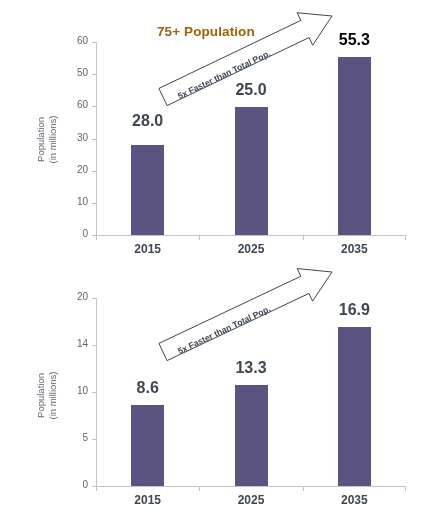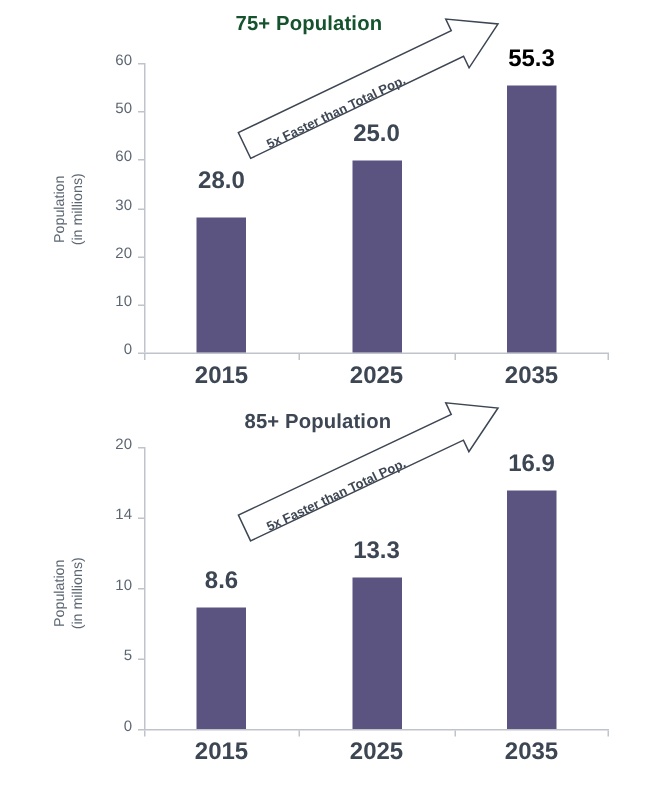--- a/index.html
+++ b/index.html
@@ -70,21 +70,21 @@
     white-space: nowrap;
   }
   .xtick-mark {
     position: absolute;
     width: 1px;
     height: 4px;
     background: #bfc4ca;
   }
   .xtick-text {
     position: absolute;
-    font-size: 16px;
+    font-size: 12px;
     font-weight: bold;
     color: #3d4653;
     text-align: center;
     white-space: nowrap;
   }
   
   .bar {
     position: absolute;
     background: #5b5380;
   }
@@ -109,21 +109,21 @@
     font-weight: bold;
     color: #3d4653;
     white-space: nowrap;
     transform-origin: 0 0;
   }
 </style>
 </head>
 <body>
 
 <div class="chart-block" id="chart-0">
-  <div class="chart-title" style="left: 157px; top: 8px; color: #14532d;">75+ Population</div>
+  <div class="chart-title" style="left: 157px; top: 24px; color: #a16207;">75+ Population</div>
   <div class="ylabel" style="left: 6px; top: 128px; width: 80px; color: rgb(92, 102, 114);">
     <span>Population</span>
     <span>(in millions)</span>
   </div>
   <div class="plot" style="left: 96px; top: 42px; width: 310px; height: 193px;">
       <div class="axis-line-y" style="left: 0px; top: 0px; height: 193px; background: rgb(191, 196, 202);"></div>
       <div class="axis-line-x" style="left: 0px; top: 193px; width: 310px; background: rgb(191, 196, 202);"></div>
       <div class="ytick-mark" style="left: -4px; top: 193px; background: rgb(191, 196, 202);"></div>
       <div class="ytick-text" style="left: -44px; top: 186px; width: 36px; color: rgb(92, 102, 114);">0</div>
       <div class="ytick-mark" style="left: -4px; top: 160.833px; background: rgb(191, 196, 202);"></div>
@@ -152,21 +152,20 @@
       <div class="bar-value" style="left: 218.333px; top: -10.8817px; width: 80px; color: #000000;">55.3</div>
       <div class="xtick-text" style="left: 218.333px; top: 200px; width: 80px; color: rgb(61, 70, 83);">2035</div>
     </div>
 <svg class="arrow-svg" width="440" height="262">
       <polygon points="167.11,105.57 309.05,37.53 312.73,45.20 332.00,16.00 297.17,12.73 300.84,20.40 158.89,88.43" fill="#ffffff" stroke="#3d4653" stroke-width="1" stroke-linejoin="miter"></polygon>
     </svg>
     <div class="arrow-label" style="left: 176px; top: 92px; transform: rotate(-25.61deg); color: rgb(61, 70, 83);">5x Faster than Total Pop.</div>
   </div>
 
 <div class="chart-block" id="chart-1">
-  <div class="chart-title" style="left: 163px; top: 11px; color: rgb(61, 70, 83);">85+ Population</div>
   <div class="ylabel" style="left: 6px; top: 122px; width: 80px; color: rgb(92, 102, 114);">
     <span>Population</span>
     <span>(in millions)</span>
   </div>
   <div class="plot" style="left: 96px; top: 36px; width: 310px; height: 188px;">
       <div class="axis-line-y" style="left: 0px; top: 0px; height: 188px; background: rgb(191, 196, 202);"></div>
       <div class="axis-line-x" style="left: 0px; top: 188px; width: 310px; background: rgb(191, 196, 202);"></div>
       <div class="ytick-mark" style="left: -4px; top: 188px; background: rgb(191, 196, 202);"></div>
       <div class="ytick-text" style="left: -44px; top: 181px; width: 36px; color: rgb(92, 102, 114);">0</div>
       <div class="ytick-mark" style="left: -4px; top: 141px; background: rgb(191, 196, 202);"></div>

